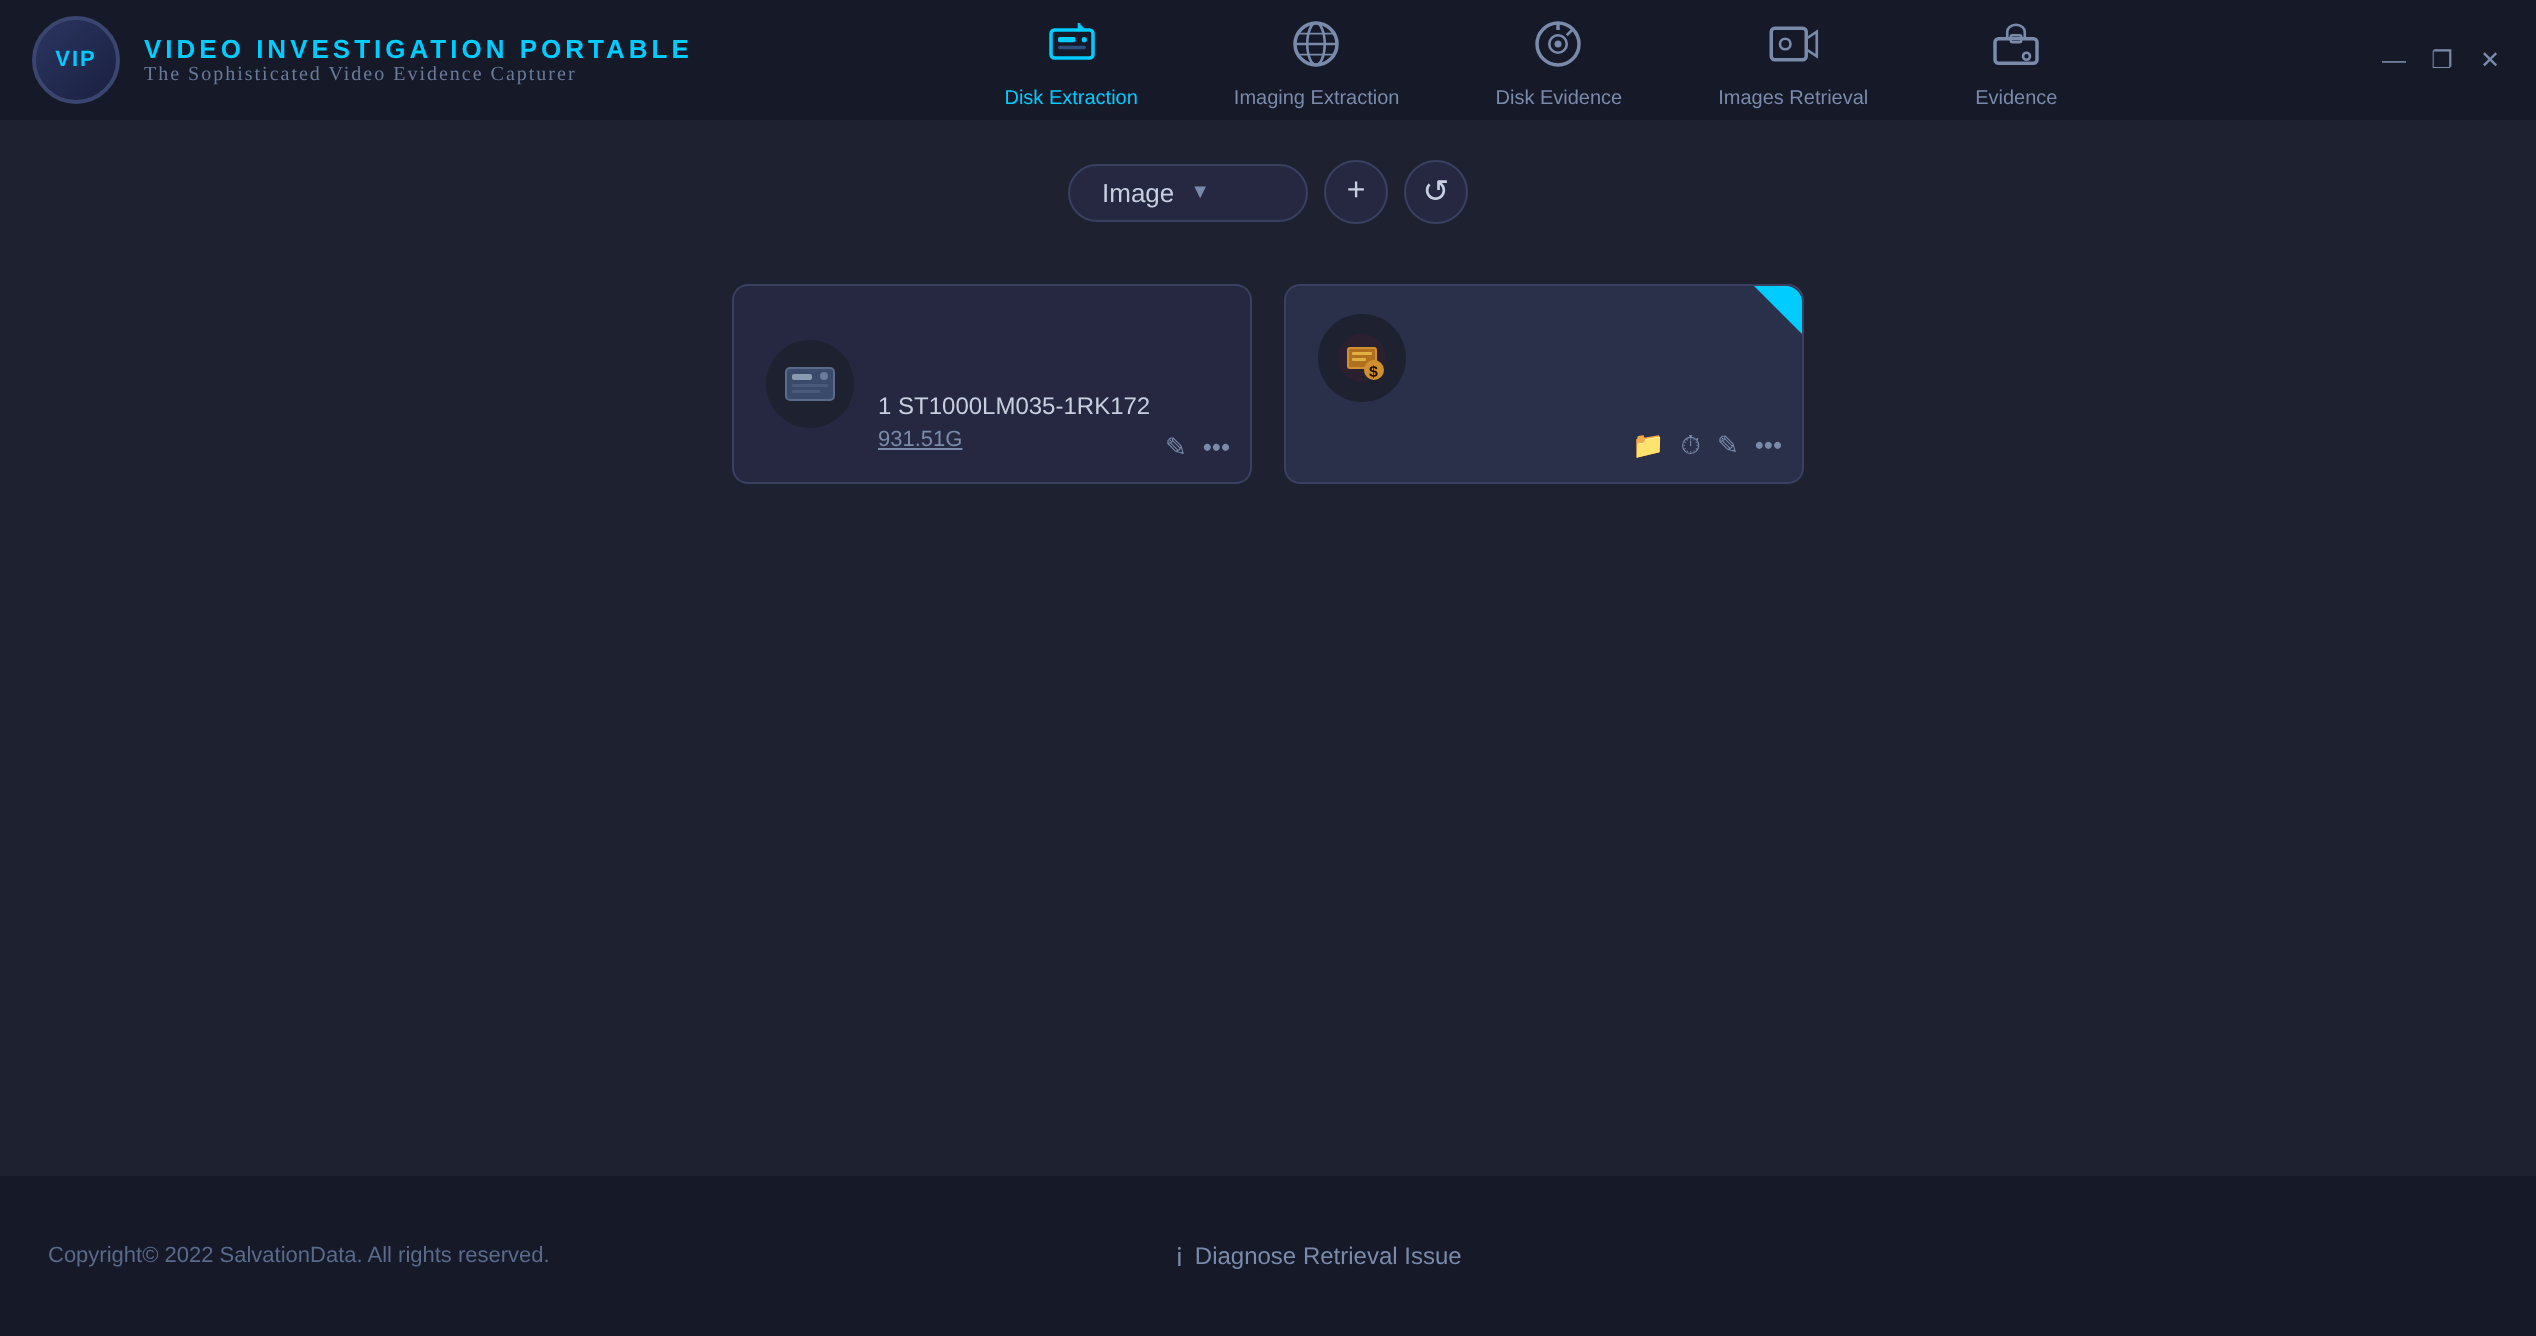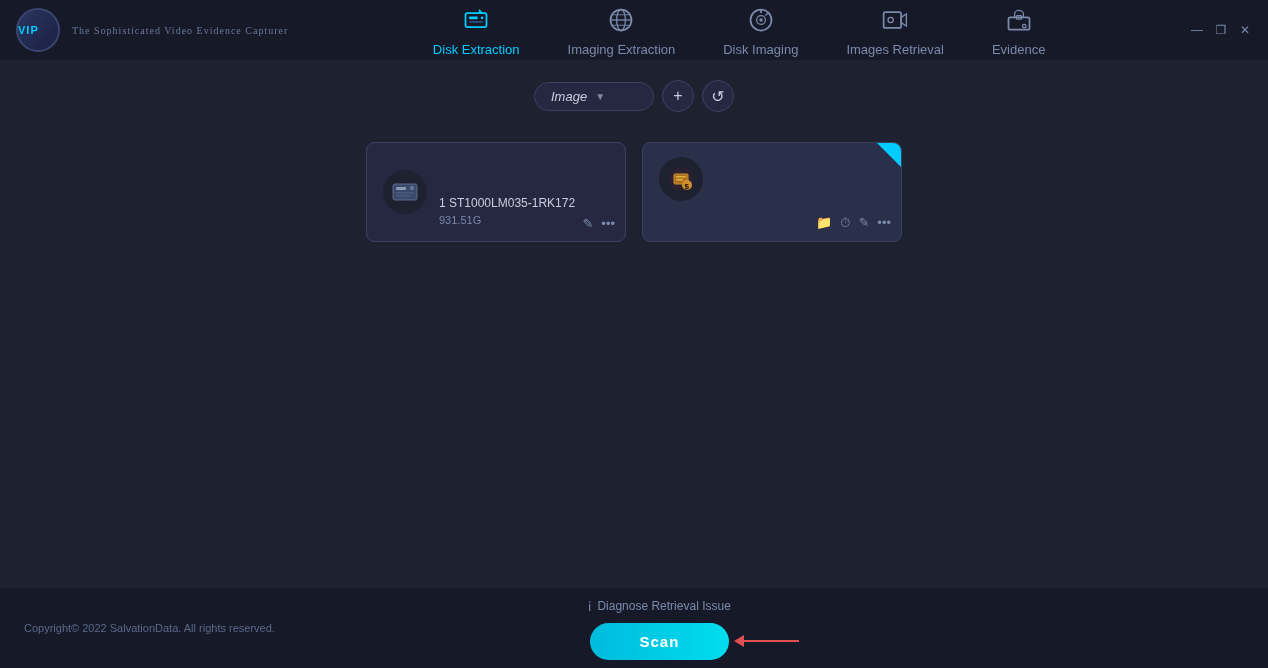--- a/index.html
+++ b/index.html
@@ -28,21 +28,21 @@
       gap: 12px;
     }
     .logo-circle {
       width: 44px;
       height: 44px;
       border-radius: 50%;
       background: linear-gradient(135deg, #2a3560, #1a2040);
       border: 2px solid #3a4570;
       display: flex;
       align-items: center;
-      justify-content: flex-start;
+      justify-content: center;
       color: #00ccff;
       font-size: 11px;
       font-weight: bold;
       letter-spacing: 1px;
     }
     .app-title {
       display: flex;
       flex-direction: column;
     }
     .app-title-main {
@@ -82,21 +82,21 @@
     }
     .nav-tab-icon {
       font-size: 22px;
       width: 32px;
       height: 32px;
       display: flex;
       align-items: center;
       justify-content: center;
     }
     .nav-tab-label {
-      font-size: 13px;
+      font-size: 10px;
       white-space: nowrap;
     }
     .nav-tab.active .nav-tab-label {
       color: #00ccff;
     }
     .nav-tab.active .nav-tab-icon {
       color: #00ccff;
     }
 
     
@@ -137,21 +137,20 @@
       border: 1px solid #3a4060;
       border-radius: 20px;
       color: #c8d0e0;
       padding: 6px 16px;
       font-size: 13px;
       display: flex;
       align-items: center;
       gap: 8px;
       cursor: pointer;
       min-width: 120px;
-      font-style: italic;
     }
     .dropdown-arrow {
       color: #7a8aaa;
       font-size: 10px;
     }
     .toolbar-btn {
       width: 32px;
       height: 32px;
       border-radius: 50%;
       background: #252840;
@@ -203,20 +202,21 @@
     }
     .card-name {
       color: #c8d0e0;
       font-size: 12px;
       font-weight: 500;
       margin-top: 39px;
     }
     .card-size {
       color: #7a8aaa;
       font-size: 11px;
+      text-decoration: underline;
     }
     .card-actions {
       position: absolute;
       bottom: 10px;
       right: 10px;
       display: flex;
       gap: 8px;
       color: #7a8aaa;
       font-size: 13px;
     }
@@ -323,20 +323,21 @@
   </style>
 </head>
 <body>
 
 <div class="titlebar">
   <div class="titlebar-left">
     <div class="logo-circle">
       <span>VIP</span>
     </div>
     <div class="app-title">
+      <span class="app-title-main">VIDEO INVESTIGATION PORTABLE</span>
       <span class="app-title-sub">The Sophisticated Video Evidence Capturer</span>
     </div>
   </div>
 
   <nav class="nav-tabs">
 
     <div class="nav-tab active">
       <div class="nav-tab-icon">
         <svg class="icon-svg" viewBox="0 0 32 32" fill="none" xmlns="http://www.w3.org/2000/svg">
           <rect x="4" y="8" width="24" height="16" rx="2" stroke="#00ccff" stroke-width="2" fill="none"></rect>
@@ -366,21 +367,21 @@
     <div class="nav-tab">
       <div class="nav-tab-icon">
         <svg class="icon-svg" viewBox="0 0 32 32" fill="none" xmlns="http://www.w3.org/2000/svg">
           <circle cx="16" cy="16" r="12" stroke="#7a8aaa" stroke-width="2" fill="none"></circle>
           <circle cx="16" cy="16" r="5" stroke="#7a8aaa" stroke-width="1.5" fill="none"></circle>
           <circle cx="16" cy="16" r="2" fill="#7a8aaa"></circle>
           <line x1="16" y1="4" x2="16" y2="8" stroke="#7a8aaa" stroke-width="2"></line>
           <line x1="24" y1="8" x2="21" y2="11" stroke="#7a8aaa" stroke-width="1.5"></line>
         </svg>
       </div>
-      <span class="nav-tab-label">Disk Imaging</span>
+      <span class="nav-tab-label">Disk Evidence</span>
     </div>
 
     <div class="nav-tab">
       <div class="nav-tab-icon">
         <svg class="icon-svg" viewBox="0 0 32 32" fill="none" xmlns="http://www.w3.org/2000/svg">
           <rect x="3" y="7" width="20" height="18" rx="2" stroke="#7a8aaa" stroke-width="2" fill="none"></rect>
           <path d="M23 13 L29 9 L29 23 L23 19 Z" stroke="#7a8aaa" stroke-width="1.5" fill="none"></path>
           <circle cx="11" cy="16" r="3" stroke="#7a8aaa" stroke-width="1.5" fill="none"></circle>
         </svg>
       </div>
@@ -477,23 +478,16 @@
 </div>
 
 <div class="bottom-bar">
   <span class="copyright-text">Copyright© 2022 SalvationData. All rights reserved.</span>
 
   <div class="bottom-center">
     <div class="diagnose-link">
       <span style="color:#7a8aaa; font-size:13px;">ℹ</span>
       <span>Diagnose Retrieval Issue</span>
     </div>
-    <div class="scan-btn-wrapper">
-      <button class="scan-btn">Scan</button>
-      <div class="arrow-indicator">
-        <div class="arrow-head"></div>
-        <div class="arrow-line"></div>
-      </div>
-    </div>
   </div>
 
   <div style="width: 200px;"></div>
 </div>
 
 </body></html>

